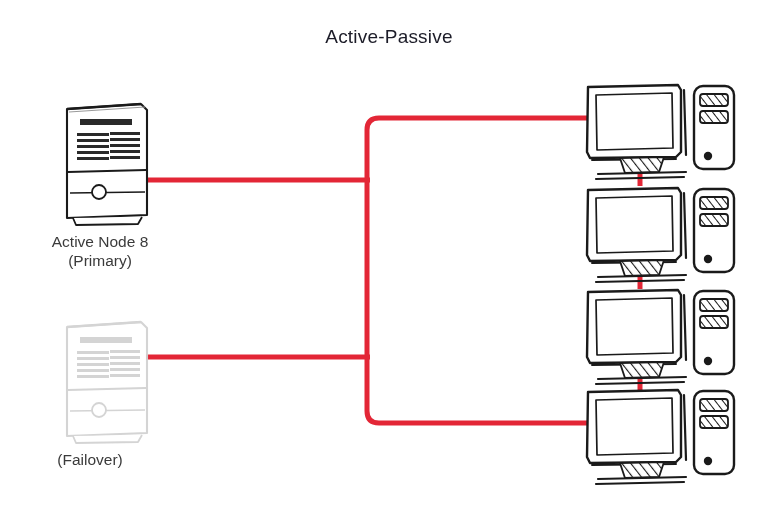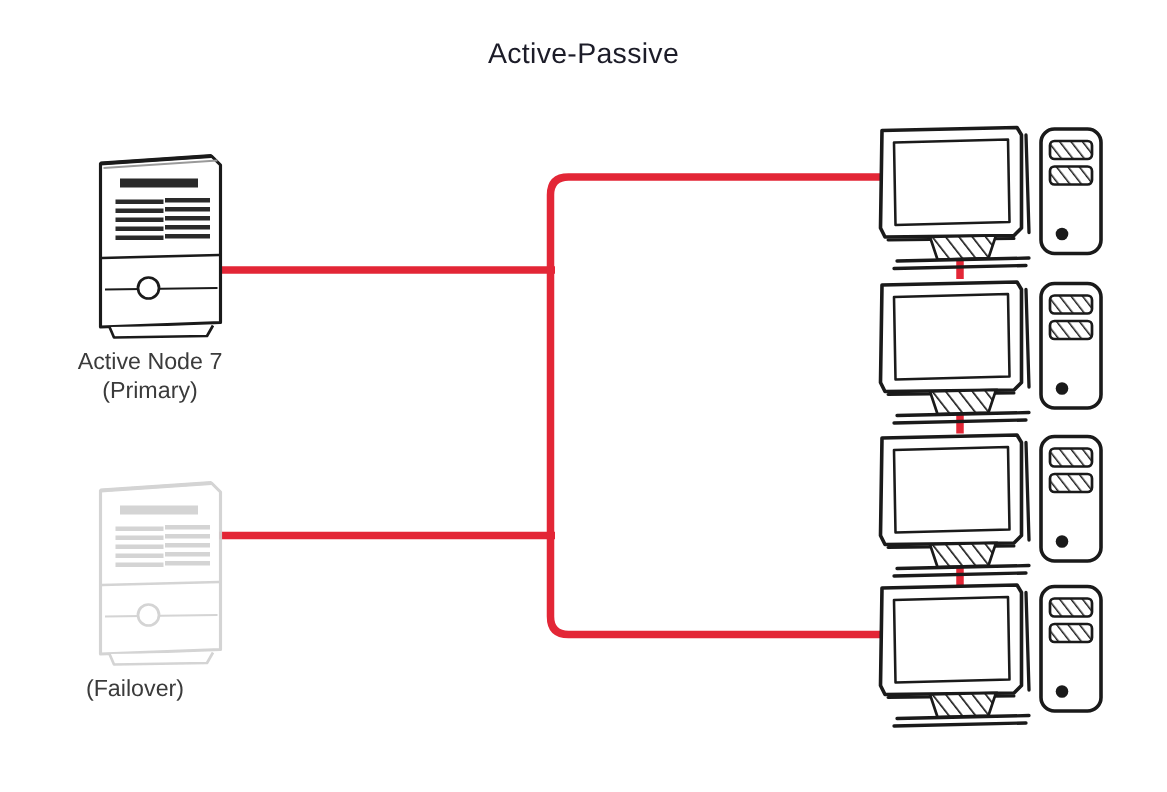--- a/index.html
+++ b/index.html
@@ -189,21 +189,21 @@
       <g>
         <rect x="694" y="86" width="40" height="83" rx="9" fill="#ffffff" stroke="#1a1a1a" stroke-width="2.4"></rect>
         <rect x="700" y="94" width="28" height="12" rx="3" fill="url(#hatch-sm)" stroke="#1a1a1a" stroke-width="1.8"></rect>
         <rect x="700" y="111" width="28" height="12" rx="3" fill="url(#hatch-sm)" stroke="#1a1a1a" stroke-width="1.8"></rect>
         <circle cx="708" cy="156" r="4.2" fill="#1a1a1a"></circle>
       </g>
     </g>
   </svg>
 
   <div class="node-label" id="label-active">
-    <span>Active Node 7</span>
+    <span>Active Node 8</span>
     <span class="l2">(Primary)</span>
   </div>
 
   <div class="node-label" id="label-passive">
     <span class="l2">(Failover)</span>
   </div>
 
 </div>
 
 </body></html>

